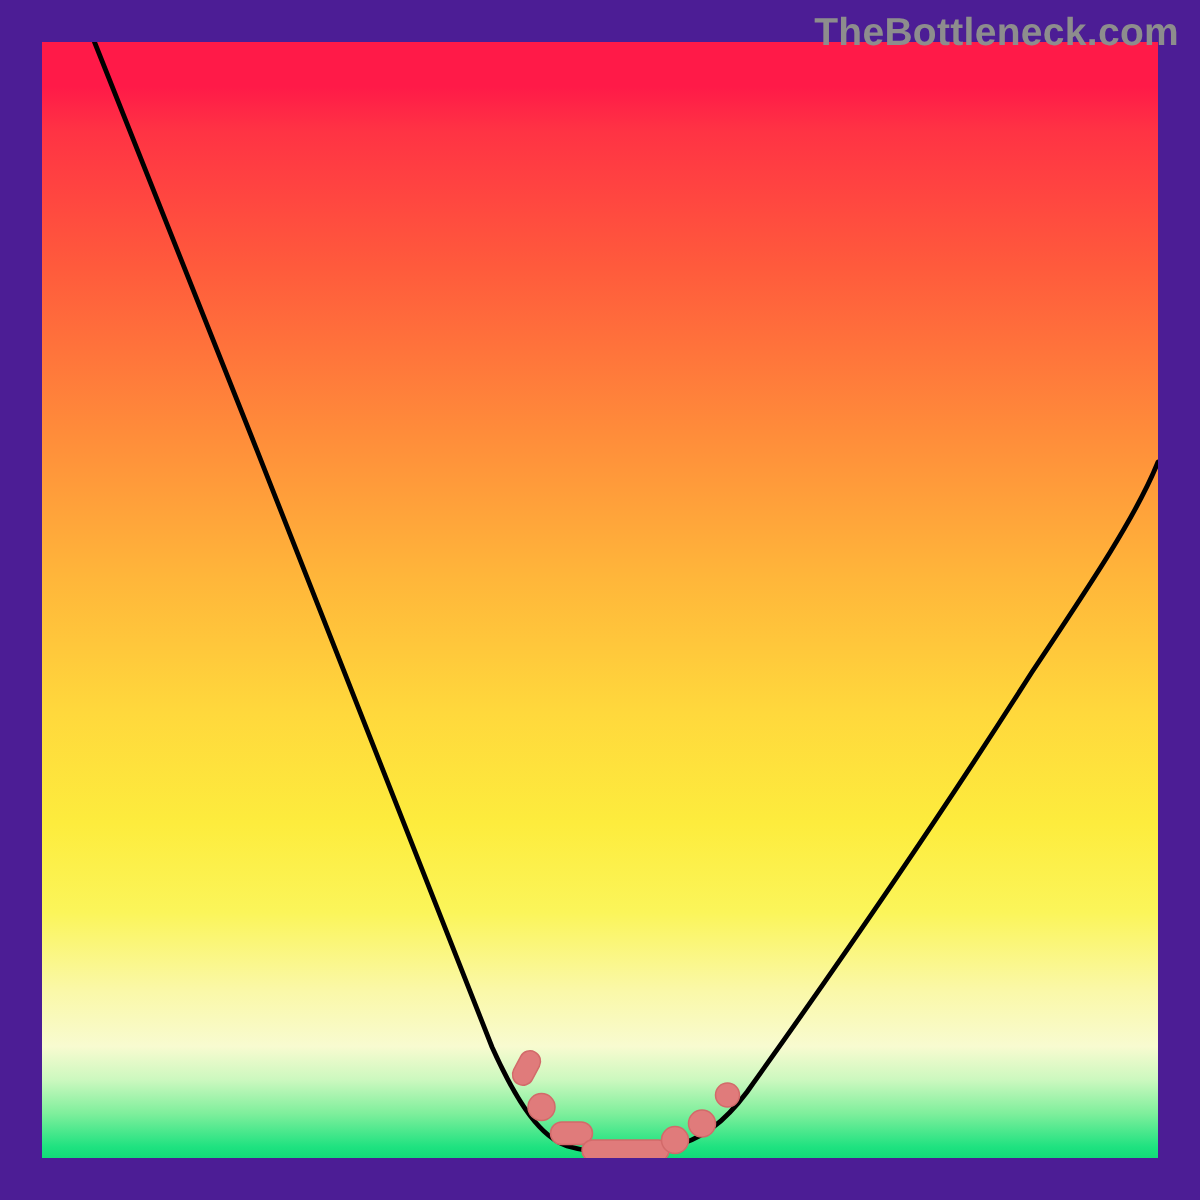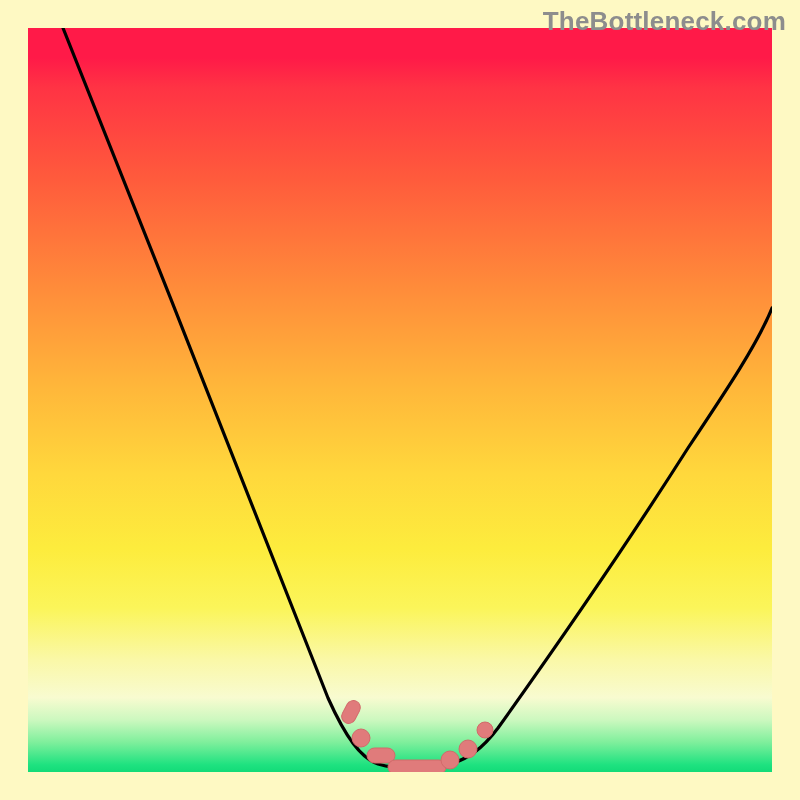--- a/index.html
+++ b/index.html
@@ -9,21 +9,21 @@
     height: 800px;
     background: #000;
     overflow: hidden;
   }
   .frame {
     position: absolute;
     left: 0;
     top: 0;
     width: 800px;
     height: 800px;
-    background: #fef9c3;
+    background: #4c1d95;
   }
   .plot {
     position: absolute;
     left: 28px;
     top: 28px;
     width: 744px;
     height: 744px;
     overflow: hidden;
   }
   .gradient {

